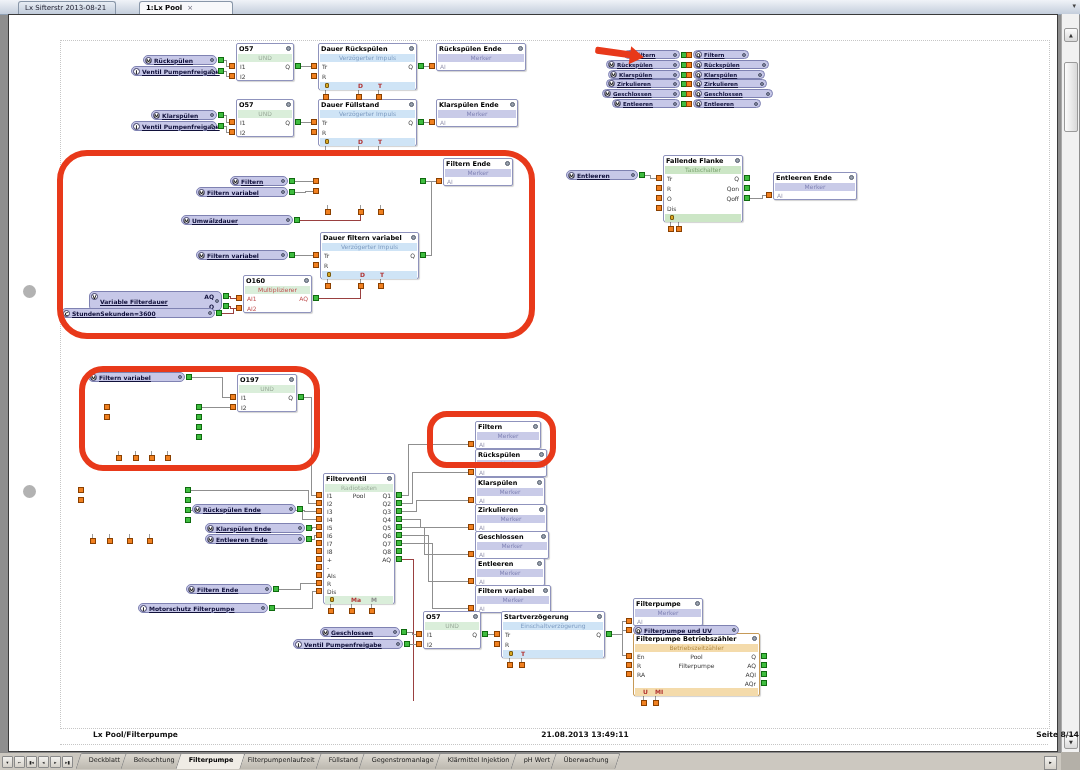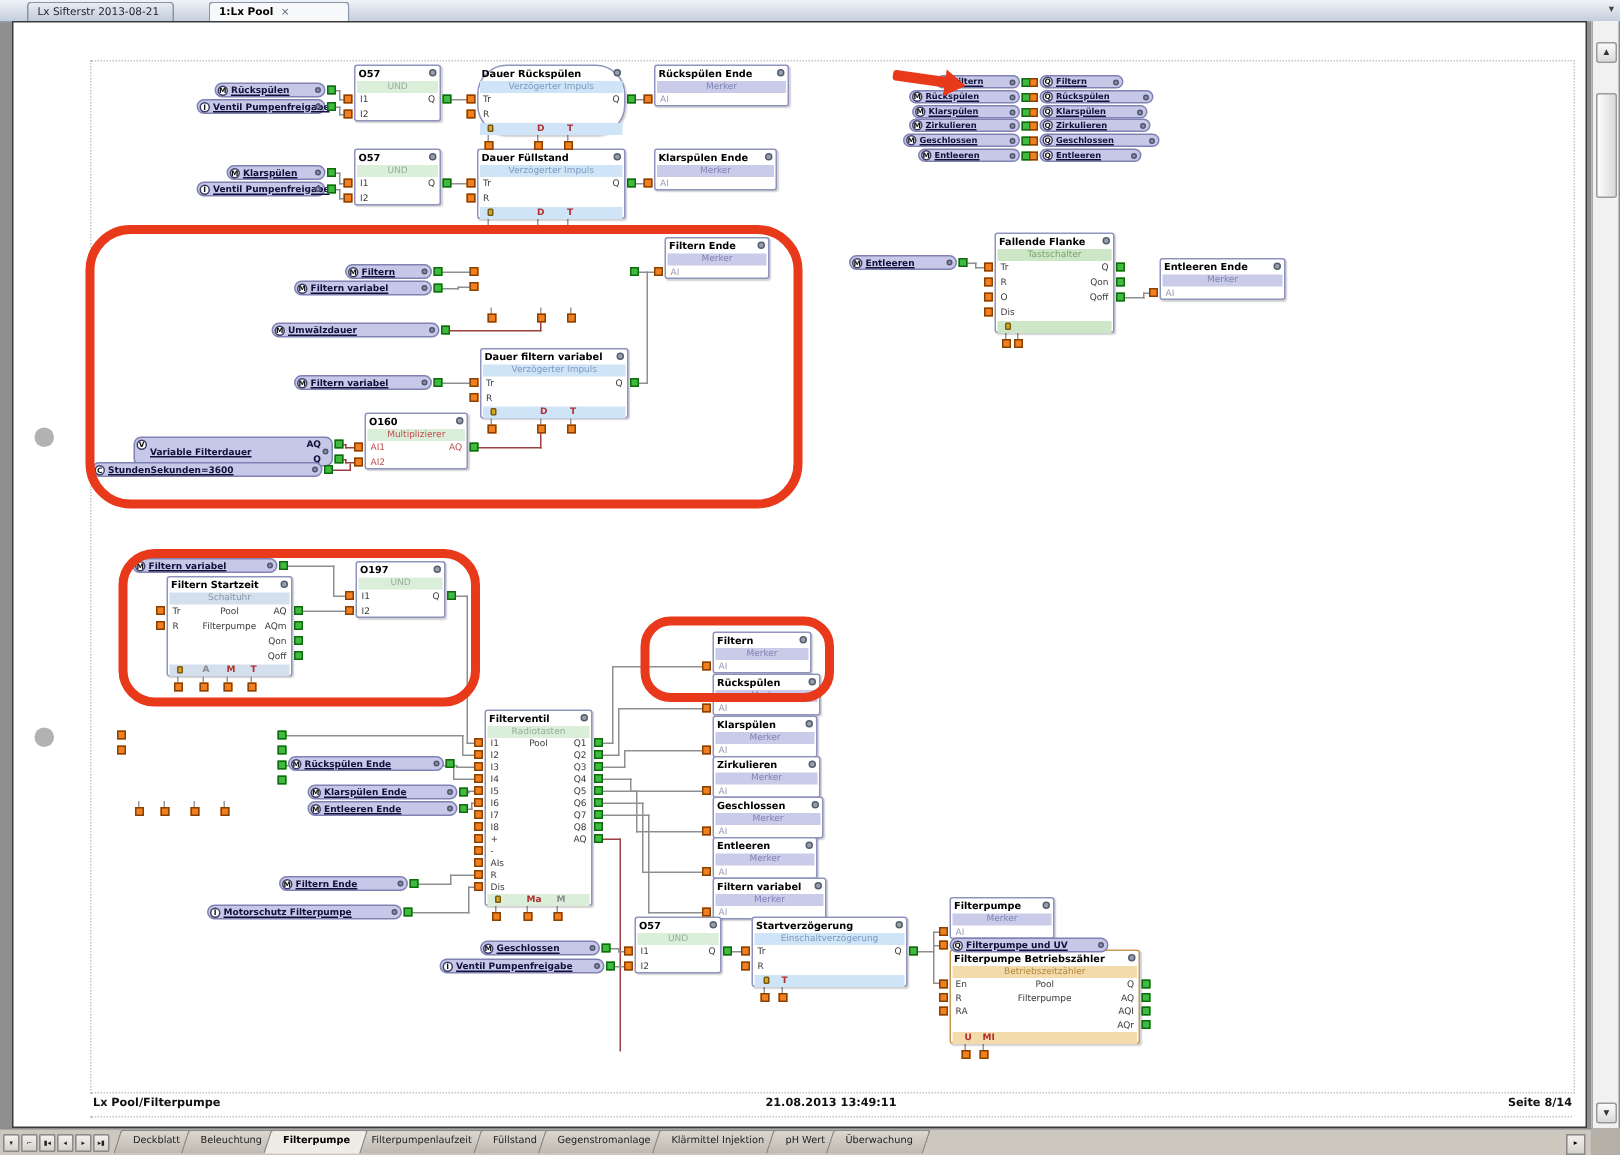--- a/index.html
+++ b/index.html
@@ -56,21 +56,21 @@
   .pright{position:absolute;right:7px;top:0;font-size:6px;font-weight:bold;color:#10103a;
     white-space:pre;text-align:right;line-height:10px;}
 
   
   .ared{position:absolute;border:6px solid #e8391a;z-index:9;}
   #arrowwrap{position:absolute;z-index:9;}
   #arrowhead{position:absolute;width:0;height:0;border-top:9px solid transparent;
     border-bottom:9px solid transparent;border-left:14px solid #e8391a;}
 
   
-  .ftext{position:absolute;font-size:7.5px;font-weight:bold;color:#111;z-index:4;}
+  .ftext{position:absolute;font-size:7.5px;font-weight:bold;color:#111;z-index:4;margin-left:31px;}
 
   
   #vsb{position:absolute;left:1061px;top:14px;width:18px;height:738px;background:#f1f1f1;
     border-left:1px solid #aaa;box-sizing:border-box;}
   .sbtn{position:absolute;left:2px;width:14px;height:14px;background:linear-gradient(#fbfbfb,#d9d9d9);
     border:1px solid #999;border-radius:2px;font-size:5px;line-height:13px;text-align:center;
     color:#333;box-sizing:border-box;}
   #vthumb{position:absolute;left:2px;top:48px;width:14px;height:70px;
     background:linear-gradient(90deg,#fdfdfd,#d8d8d8);border:1px solid #9a9a9a;border-radius:2px;
     box-sizing:border-box;}
@@ -226,21 +226,21 @@
         <div class="bhead">O57</div>
         <div class="binfo"></div>
         <div class="bband" style="background: rgb(218, 238, 218); color: rgb(154, 171, 154);">UND</div>
         <div class="bcol" style="left: 3px; top: 18px; line-height: 10px;">I1
 I2</div>
         <div class="bcol" style="right: 3px; top: 18px; line-height: 10px; text-align: right;">Q</div>
       </div>
       <div class="pin" style="left: 229px; top: 63px;"></div>
       <div class="pin" style="left: 229px; top: 73px;"></div>
       <div class="pin out" style="left: 295px; top: 63px;"></div>
-      <div class="block" style="left: 318px; top: 43px; width: 99px; height: 47px; border-radius: 20px;">
+      <div class="block" style="left: 318px; top: 43px; width: 99px; height: 47px;">
         <div class="bhead">Dauer Rückspülen</div>
         <div class="binfo"></div>
         <div class="bband" style="background: rgb(207, 228, 246); color: rgb(125, 156, 194);">Verzögerter Impuls</div>
         <div class="bcol" style="left: 3px; top: 18px; line-height: 10px;">Tr
 R</div>
         <div class="bcol" style="right: 3px; top: 18px; line-height: 10px; text-align: right;">Q</div>
         <div class="pband" style="top: 38px; background: rgb(207, 228, 246);">
           <div class="lockicon" style="left: 5px; top: 1px;"></div>
           <div class="pletter" style="left: 38px; color: rgb(176, 48, 48);">D</div>
           <div class="pletter" style="left: 58px; color: rgb(176, 48, 48);">T</div>
@@ -377,39 +377,20 @@
       <div class="pin out" style="left: 744px; top: 175px;"></div>
       <div class="pin out" style="left: 744px; top: 185px;"></div>
       <div class="pin out" style="left: 744px; top: 195px;"></div>
       <div class="block" style="left: 773px; top: 172px; width: 84px; height: 28px;">
         <div class="bhead">Entleeren Ende</div>
         <div class="binfo"></div>
         <div class="bband" style="background: rgb(201, 203, 232); color: rgb(129, 132, 182);">Merker</div>
         <div class="bcol" style="left: 3px; top: 18px; line-height: 10px; color: rgb(154, 154, 178);">AI</div>
       </div>
       <div class="pin" style="left: 766px; top: 192px;"></div>
-      <div class="block" style="left: 111px; top: 384px; width: 84px; height: 67px;">
-        <div class="bhead">Filtern Startzeit</div>
-        <div class="binfo"></div>
-        <div class="bband" style="background: rgb(211, 223, 236); color: rgb(138, 152, 170);">Schaltuhr</div>
-        <div class="bcol" style="left: 3px; top: 18px; line-height: 10px;">Tr
-R</div>
-        <div class="bcol" style="left: 0px; right: 0px; top: 18px; line-height: 10px; text-align: center;">Pool
-Filterpumpe</div>
-        <div class="bcol" style="right: 3px; top: 18px; line-height: 10px; text-align: right;">AQ
-AQm
-Qon
-Qoff</div>
-        <div class="pband" style="top: 58px; background: rgb(211, 223, 236);">
-          <div class="lockicon" style="left: 5px; top: 1px;"></div>
-          <div class="pletter" style="left: 22px; color: rgb(138, 138, 138);">A</div>
-          <div class="pletter" style="left: 38px; color: rgb(176, 48, 48);">M</div>
-          <div class="pletter" style="left: 54px; color: rgb(176, 48, 48);">T</div>
-        </div>
-      </div>
       <div class="stem" style="left: 118px; top: 451px; height: 4px;"></div>
       <div class="pin" style="left: 116px; top: 455px;"></div>
       <div class="stem" style="left: 135px; top: 451px; height: 4px;"></div>
       <div class="pin" style="left: 133px; top: 455px;"></div>
       <div class="stem" style="left: 151px; top: 451px; height: 4px;"></div>
       <div class="pin" style="left: 149px; top: 455px;"></div>
       <div class="stem" style="left: 167px; top: 451px; height: 4px;"></div>
       <div class="pin" style="left: 165px; top: 455px;"></div>
       <div class="pin" style="left: 104px; top: 404px;"></div>
       <div class="pin" style="left: 104px; top: 414px;"></div>

